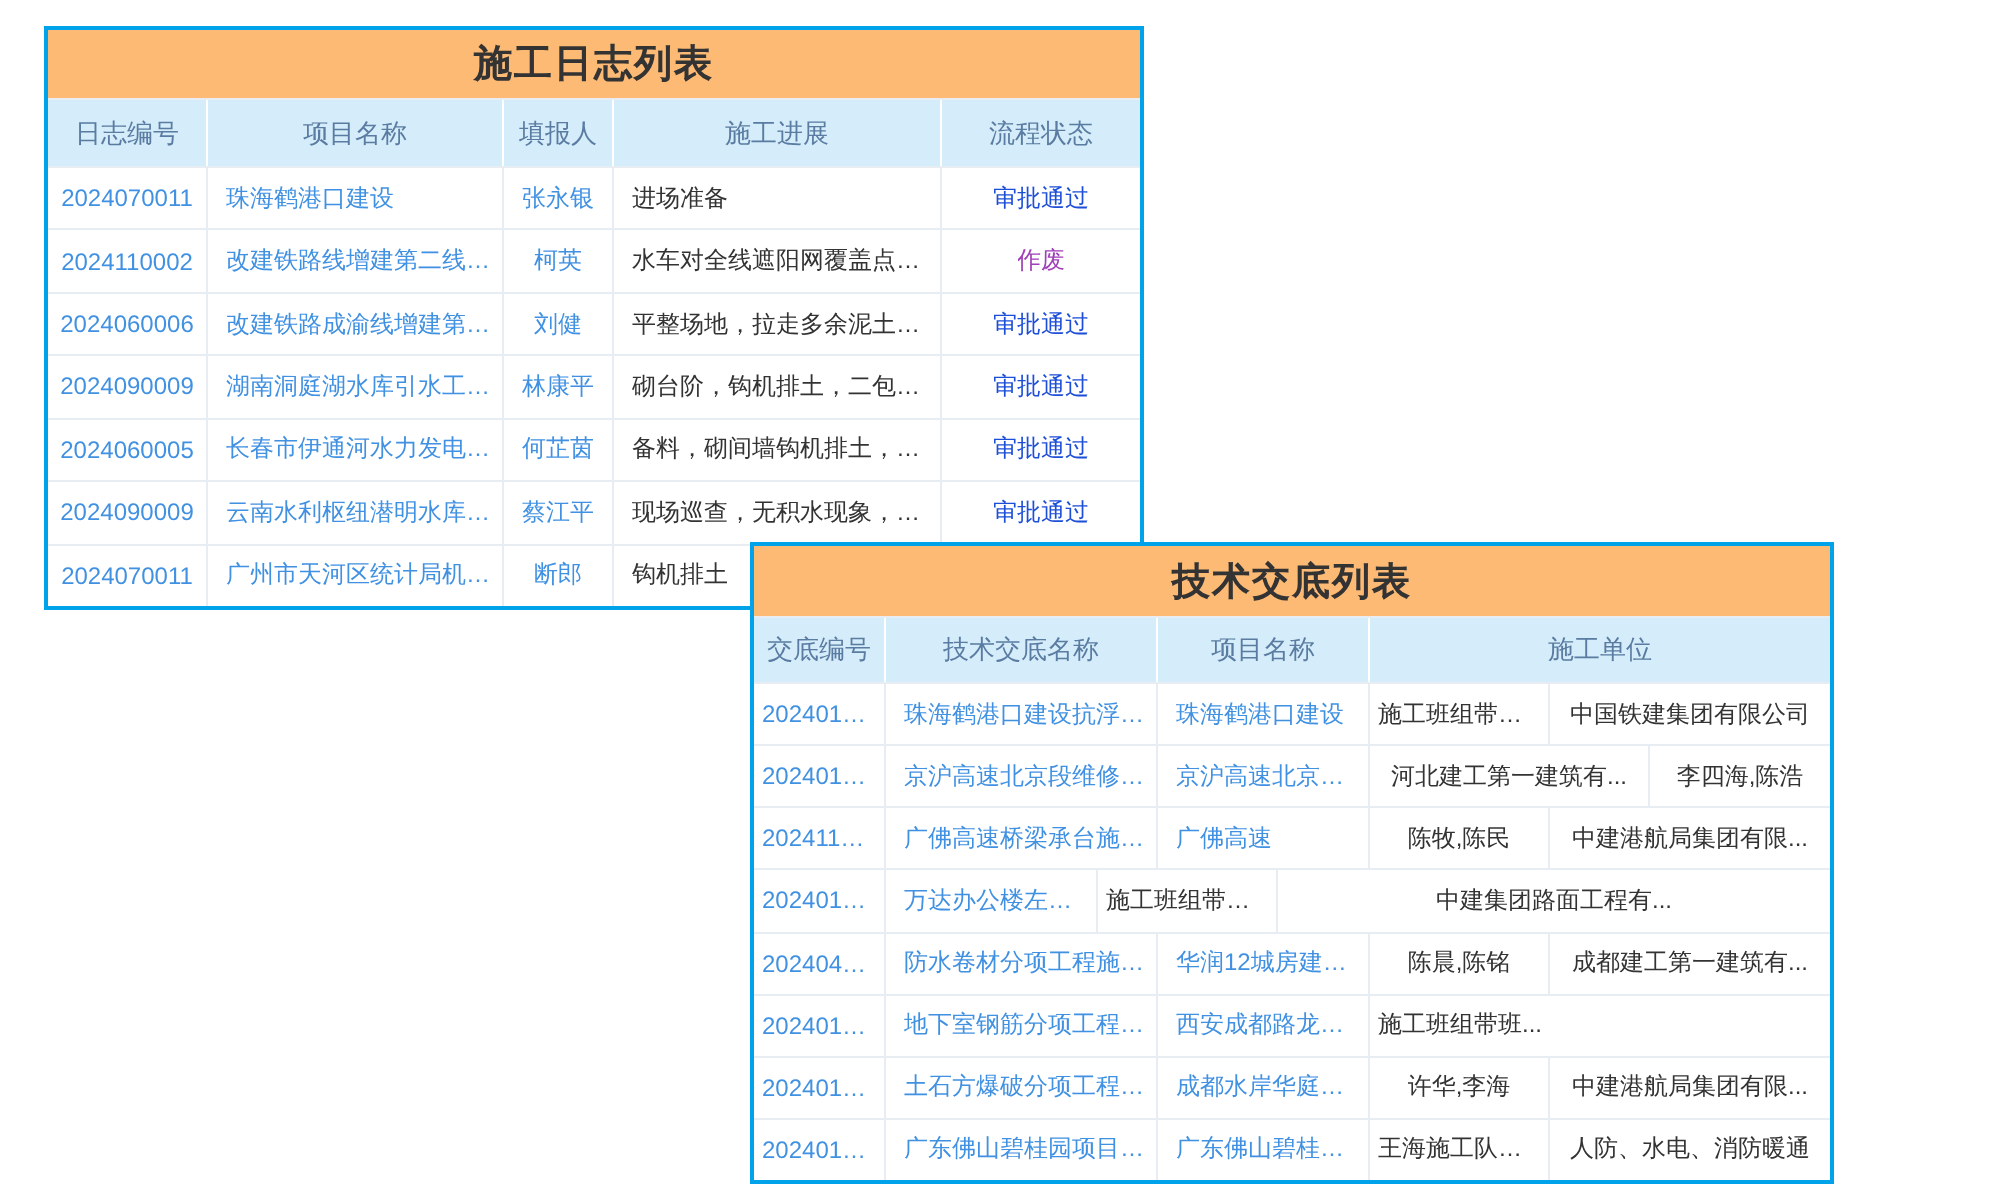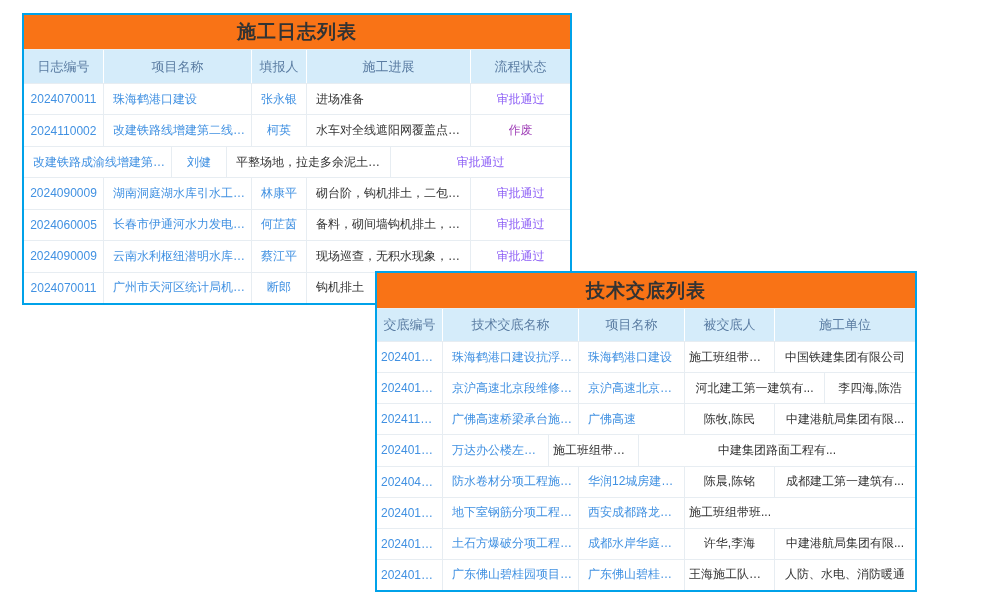--- a/index.html
+++ b/index.html
@@ -11,21 +11,21 @@
     position:absolute; background:#ffffff;
     border:2px solid #00a2e9; box-sizing:border-box;
     display:flex; flex-direction:column;
   }
   #log-card  { left:22px;  top:13px;  width:550px; height:292px; z-index:1; }
   #disc-card { left:375px; top:271px; width:542px; height:321px; z-index:2; }
 
   .card-title {
     flex:0 0 auto; display:flex; align-items:center; justify-content:center;
     font-size:19px; font-weight:bold; color:#333333; letter-spacing:1px;
-    border-bottom:1px solid #e7edf2; background:#f97316;
+    border-bottom:1px solid #e7edf2; background:#fdba74;
   }
   #log-card  .card-title { height:34px; }
   #disc-card .card-title { height:35px; }
 
   .thead {
     flex:0 0 auto; display:flex; background:#d5ecfa;
     border-bottom:1px solid #e7edf2;
   }
   #log-card  .thead { height:33px;text-align:center; }
   #disc-card .thead { height:32px; }
@@ -45,21 +45,21 @@
     font-size:12px; color:#333333;
     border-right:1px solid #e7edf2; box-sizing:border-box;
     overflow:hidden; white-space:nowrap; padding:0 4px;
   }
   .td:last-child { border-right:none; }
   .td > span {
     overflow:hidden; white-space:nowrap; text-overflow:ellipsis; max-width:100%;
   }
   .td.left { justify-content:flex-start; padding-left:9px; padding-right:4px; }
   .link { color:#4191e2; cursor:pointer; }
-  .status-approved { color:#8b5cf6; }
+  .status-approved { color:#1d4ed8; }
   .status-void { color:#a040b8; }
 
   
   #log-card .c1 { width:80px;  flex:0 0 auto; }
   #log-card .c2 { width:148px; flex:0 0 auto; }
   #log-card .c3 { width:55px;  flex:0 0 auto; }
   #log-card .c4 { width:164px; flex:0 0 auto; }
   #log-card .c5 { flex:1 1 auto; }
 
   
@@ -112,20 +112,23 @@
         </div>
     <div class="td c4 left">
           <span>水车对全线遮阳网覆盖点进...</span>
         </div>
     <div class="td c5 status-void">
           <span>作废</span>
         </div>
   </div>
 
   <div class="tr">
+    <div class="td c1 link">
+          <span>2024060006</span>
+        </div>
     <div class="td c2 link left">
           <span>改建铁路成渝线增建第二...</span>
         </div>
     <div class="td c3 link">
           <span>刘健</span>
         </div>
     <div class="td c4 left">
           <span>平整场地，拉走多余泥土15...</span>
         </div>
     <div class="td c5 status-approved">
@@ -206,21 +209,20 @@
   </div>
 </div>
 </div>
 
 <div class="table-card" id="disc-card">
   <div class="card-title">技术交底列表</div>
   <div class="thead">
     <div class="th c1">交底编号</div>
     <div class="th c2">技术交底名称</div>
     <div class="th c3">项目名称</div>
-    <div class="th c4">被交底人</div>
     <div class="th c5">施工单位</div>
   </div>
   <div class="tbody">
   <div class="tr">
     <div class="td c1 link">
           <span>2024010003</span>
         </div>
     <div class="td c2 link left">
           <span>珠海鹤港口建设抗浮锚杆...</span>
         </div>

